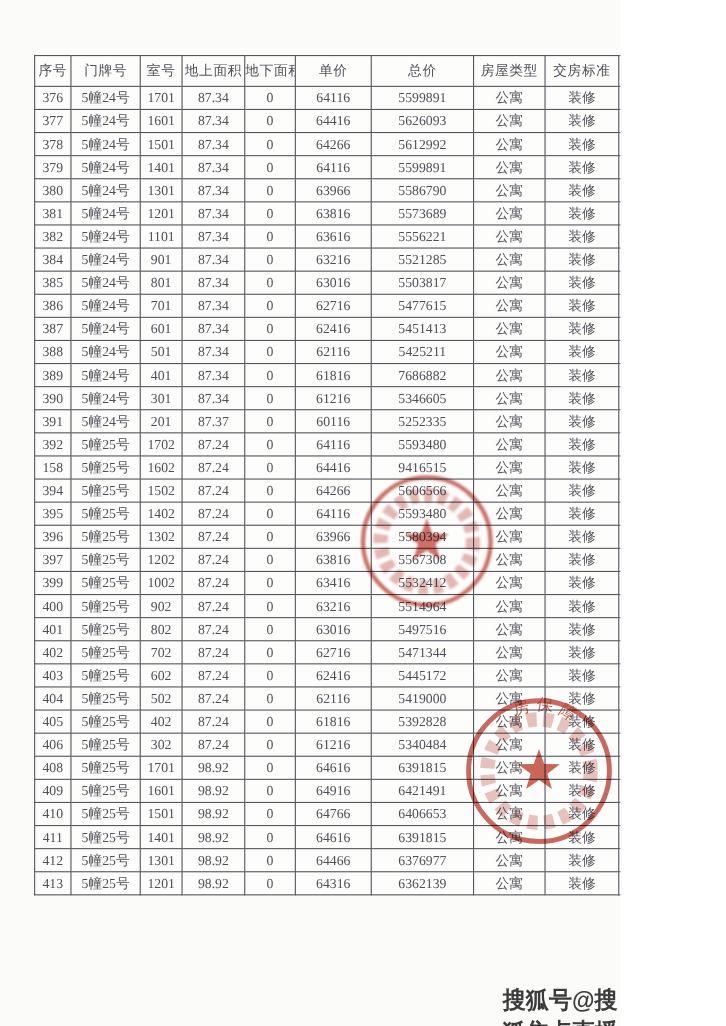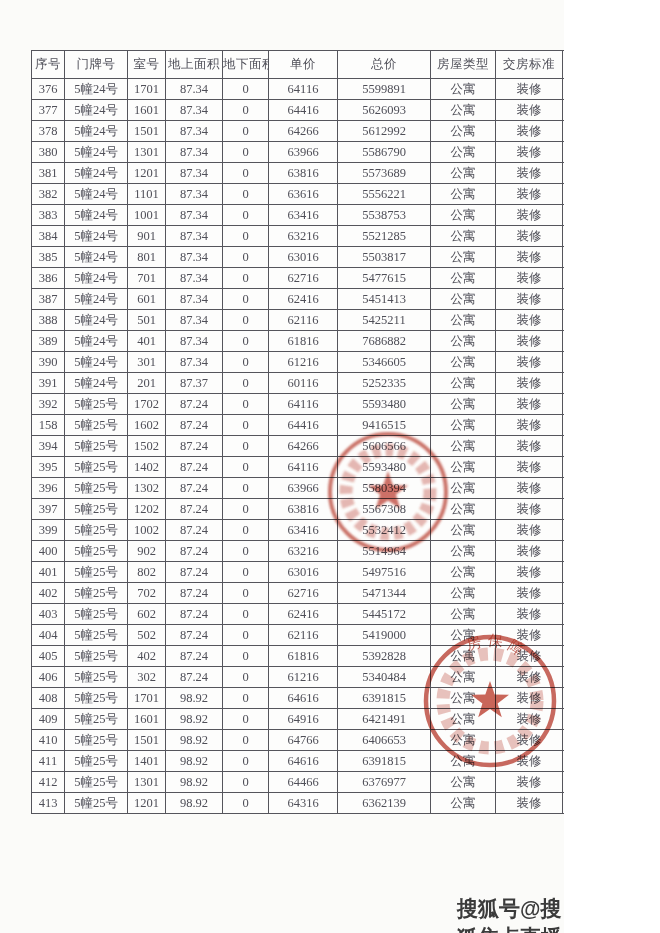--- a/index.html
+++ b/index.html
@@ -104,20 +104,32 @@
           <td>1501</td>
           <td>87.34</td>
           <td>0</td>
           <td>64266</td>
           <td>5612992</td>
           <td>公寓</td>
           <td>装修</td>
           <td></td>
         </tr>
         <tr>
+          <td>379</td>
+          <td>5幢24号</td>
+          <td>1401</td>
+          <td>87.34</td>
+          <td>0</td>
+          <td>64116</td>
+          <td>5599891</td>
+          <td>公寓</td>
+          <td>装修</td>
+          <td></td>
+        </tr>
+        <tr>
           <td>380</td>
           <td>5幢24号</td>
           <td>1301</td>
           <td>87.34</td>
           <td>0</td>
           <td>63966</td>
           <td>5586790</td>
           <td>公寓</td>
           <td>装修</td>
           <td></td>
@@ -135,32 +147,20 @@
           <td></td>
         </tr>
         <tr>
           <td>382</td>
           <td>5幢24号</td>
           <td>1101</td>
           <td>87.34</td>
           <td>0</td>
           <td>63616</td>
           <td>5556221</td>
-          <td>公寓</td>
-          <td>装修</td>
-          <td></td>
-        </tr>
-        <tr>
-          <td>383</td>
-          <td>5幢24号</td>
-          <td>1001</td>
-          <td>87.34</td>
-          <td>0</td>
-          <td>63416</td>
-          <td>5538753</td>
           <td>公寓</td>
           <td>装修</td>
           <td></td>
         </tr>
         <tr>
           <td>384</td>
           <td>5幢24号</td>
           <td>901</td>
           <td>87.34</td>
           <td>0</td>

